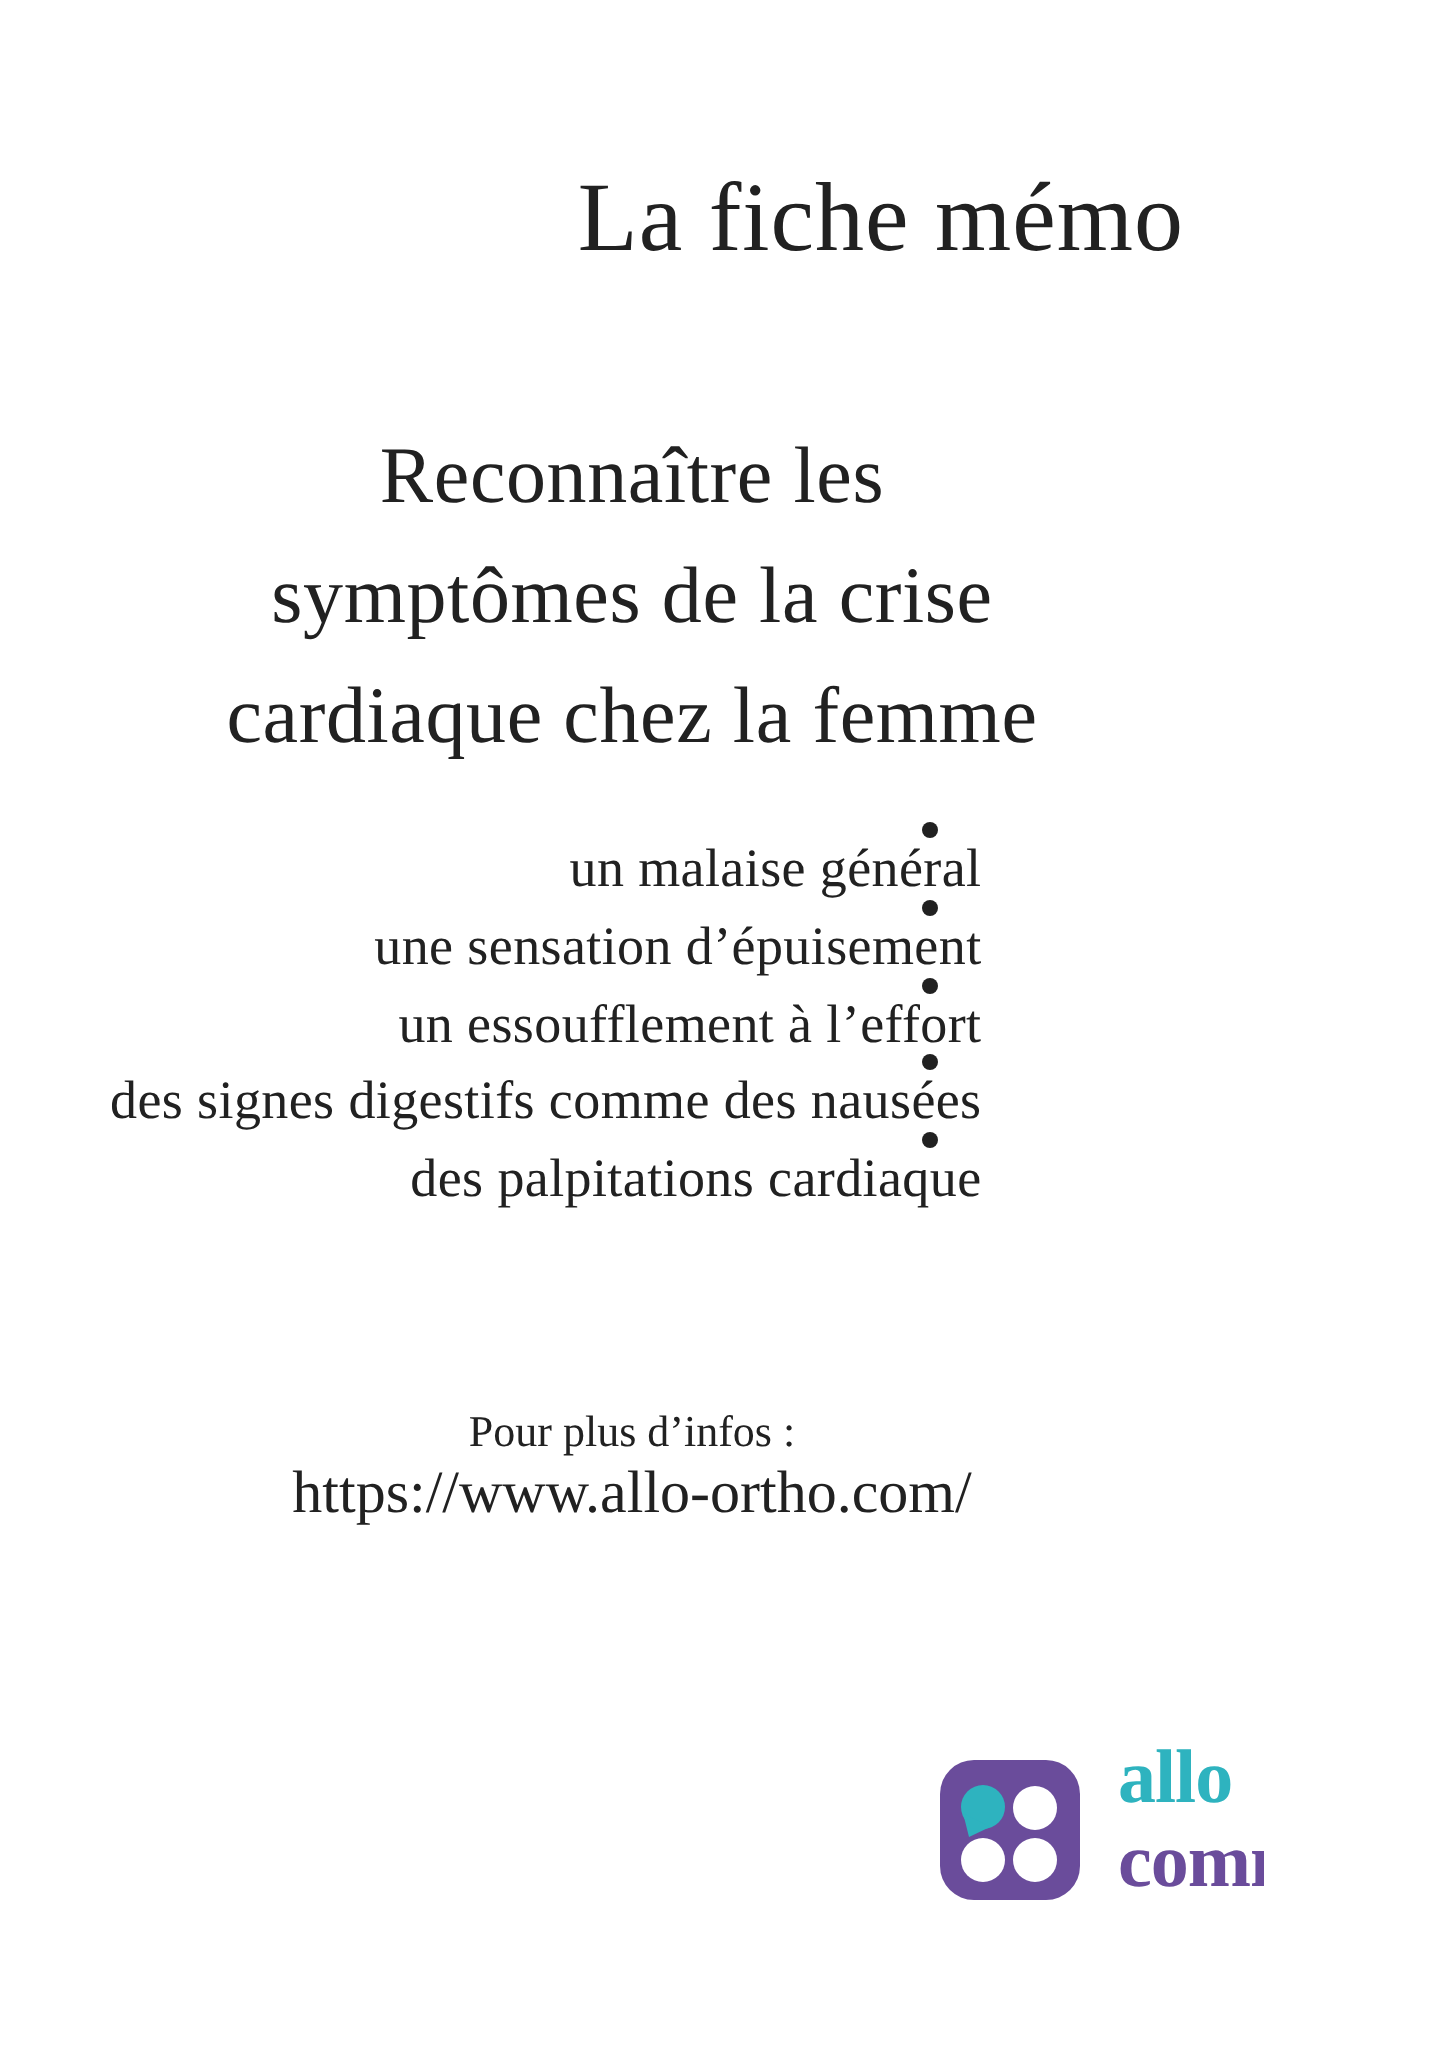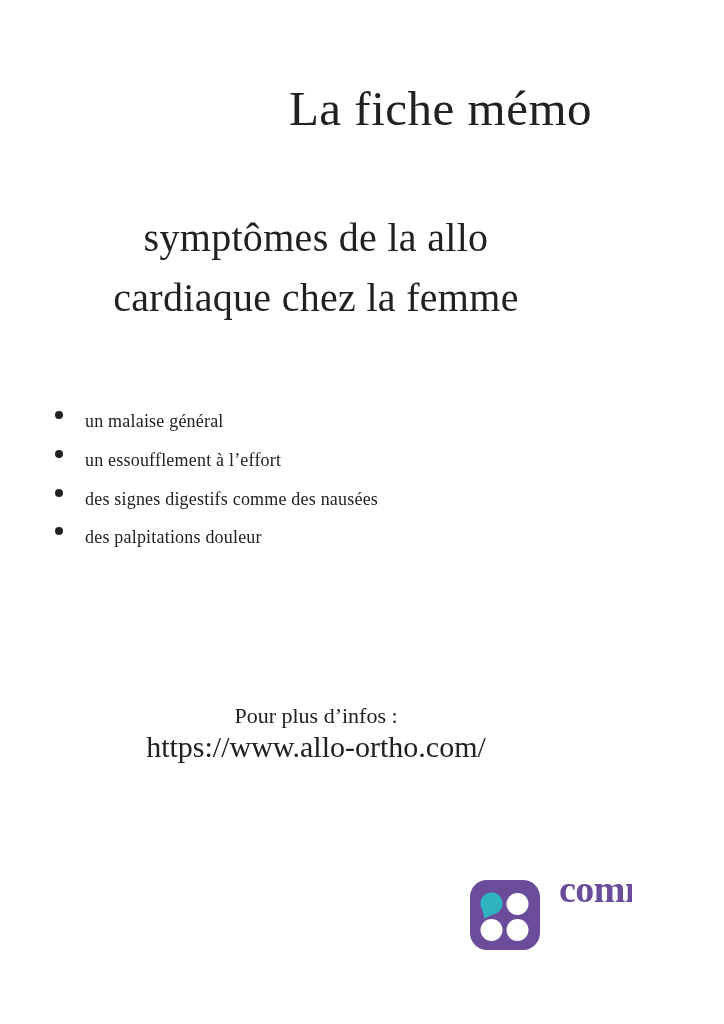--- a/index.html
+++ b/index.html
@@ -41,24 +41,25 @@
   .symptoms {
     position: absolute;
     top: 399px;
     left: 55px;
     margin: 0;
     padding: 0;
     list-style: none;
   }
   .symptoms li {
     display: flex;
-    align-items: flex-start;
+    align-items: flex-end;
     height: 38.8px;
-    font-size: 18px;
+    font-size: 27px;
     letter-spacing: 0.2px;
+    flex-direction: column;
   }
   .symptoms .dot {
     flex: 0 0 auto;
     width: 8px;
     height: 8px;
     border-radius: 50%;
     background: var(--ink);
     margin-right: 22px;
   }
   .footer {
@@ -95,54 +96,60 @@
   .logo-text .ortho { display: block; color: var(--purple); }
 </style>
 </head>
 <body>
 
 <div class="page">
 
   <div class="title">La fiche mémo</div>
 
   <div class="heading">
-    <div>symptômes de la allo</div>
+    <div>Reconnaître les</div>
+    <div>symptômes de la crise</div>
     <div>cardiaque chez la femme</div>
   </div>
 
   <ul class="symptoms">
     <li>
       <span class="dot"></span>
       <span>un malaise général</span>
+    </li>
+    <li>
+      <span class="dot"></span>
+      <span>une sensation d’épuisement</span>
     </li>
     <li>
       <span class="dot"></span>
       <span>un essoufflement à l’effort</span>
     </li>
     <li>
       <span class="dot"></span>
       <span>des signes digestifs comme des nausées</span>
     </li>
     <li>
       <span class="dot"></span>
-      <span>des palpitations douleur</span>
+      <span>des palpitations cardiaque</span>
     </li>
   </ul>
 
   <div class="footer">
     <div>Pour plus d’infos :</div>
     <div class="url">https://www.allo-ortho.com/</div>
   </div>
 
   <svg class="logo-icon" viewBox="0 0 70 70" width="70" height="70" xmlns="http://www.w3.org/2000/svg">
     <rect x="0" y="0" width="70" height="70" rx="17" fill="var(--purple)"></rect>
     <circle cx="47.5" cy="24" r="11" fill="#ffffff"></circle>
     <circle cx="21.5" cy="50" r="11" fill="#ffffff"></circle>
     <circle cx="47.5" cy="50" r="11" fill="#ffffff"></circle>
     <circle cx="21.5" cy="23.5" r="11" fill="var(--teal)"></circle>
     <path d="M11.5 26.5 L14.5 38.5 L25 33.5 Z" fill="var(--teal)"></path>
   </svg>
 
   <div class="logo-text">
+    <span class="allo">allo</span>
     <span class="ortho">comme</span>
   </div>
 
 </div>
 
 </body></html>

